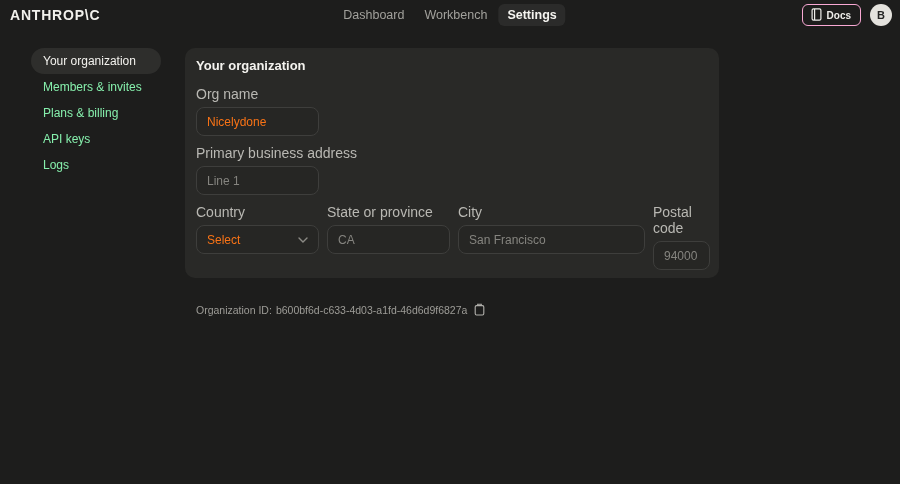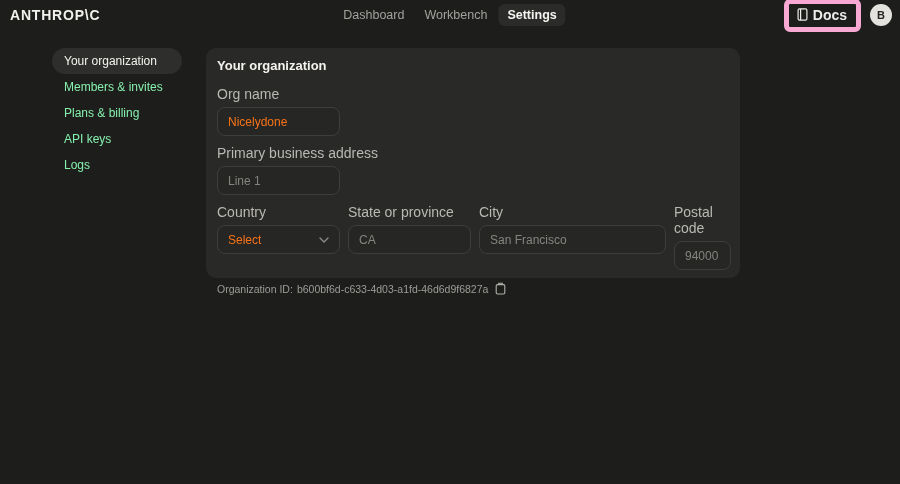--- a/index.html
+++ b/index.html
@@ -49,26 +49,26 @@
     background: #2b2b2a;
   }
   .header-right {
     margin-left: auto;
     display: flex;
     align-items: center;
     gap: 9px;
   }
   .docs-btn {
     display: flex;
-    align-items: center;
+    align-items: flex-end;
     gap: 5px;
-    border: 5px solid #f9a8d4;
+    border: 1px solid #f9a8d4;
     border-radius: 6px;
     padding: 3px 9px 4px 8px;
-    font-size: 14px;
+    font-size: 10px;
     font-weight: 700;
     color: #eeede9;
     background: transparent;
     cursor: pointer;
   }
   .docs-btn svg { display: block; }
   .avatar {
     width: 22px;
     height: 22px;
     border-radius: 50%;
@@ -80,21 +80,20 @@
     align-items: center;
     justify-content: center;
     cursor: pointer;
   }
 
   
   .content {
     display: flex;
     align-items: flex-start;
     padding-top: 18px;
-    padding-left: 21px;
   }
 
   
   .sidebar {
     margin-left: 31px;
     width: 130px;
     flex: none;
   }
   .side-item {
     height: 26px;
@@ -158,21 +157,21 @@
   .select {
     display: flex;
     align-items: center;
     justify-content: space-between;
     cursor: pointer;
     gap: 15px;
   }
   .select .chev { color: #8b8a85; display: flex; }
 
   .orgid-row {
-    margin-top: 12px;
+    margin-top: 33px;
     display: flex;
     align-items: center;
     gap: 4px;
     font-size: 10.5px;
     color: #9d9c97;
   }
   .copy-btn {
     background: none;
     border: none;
     color: #b2b1ac;

